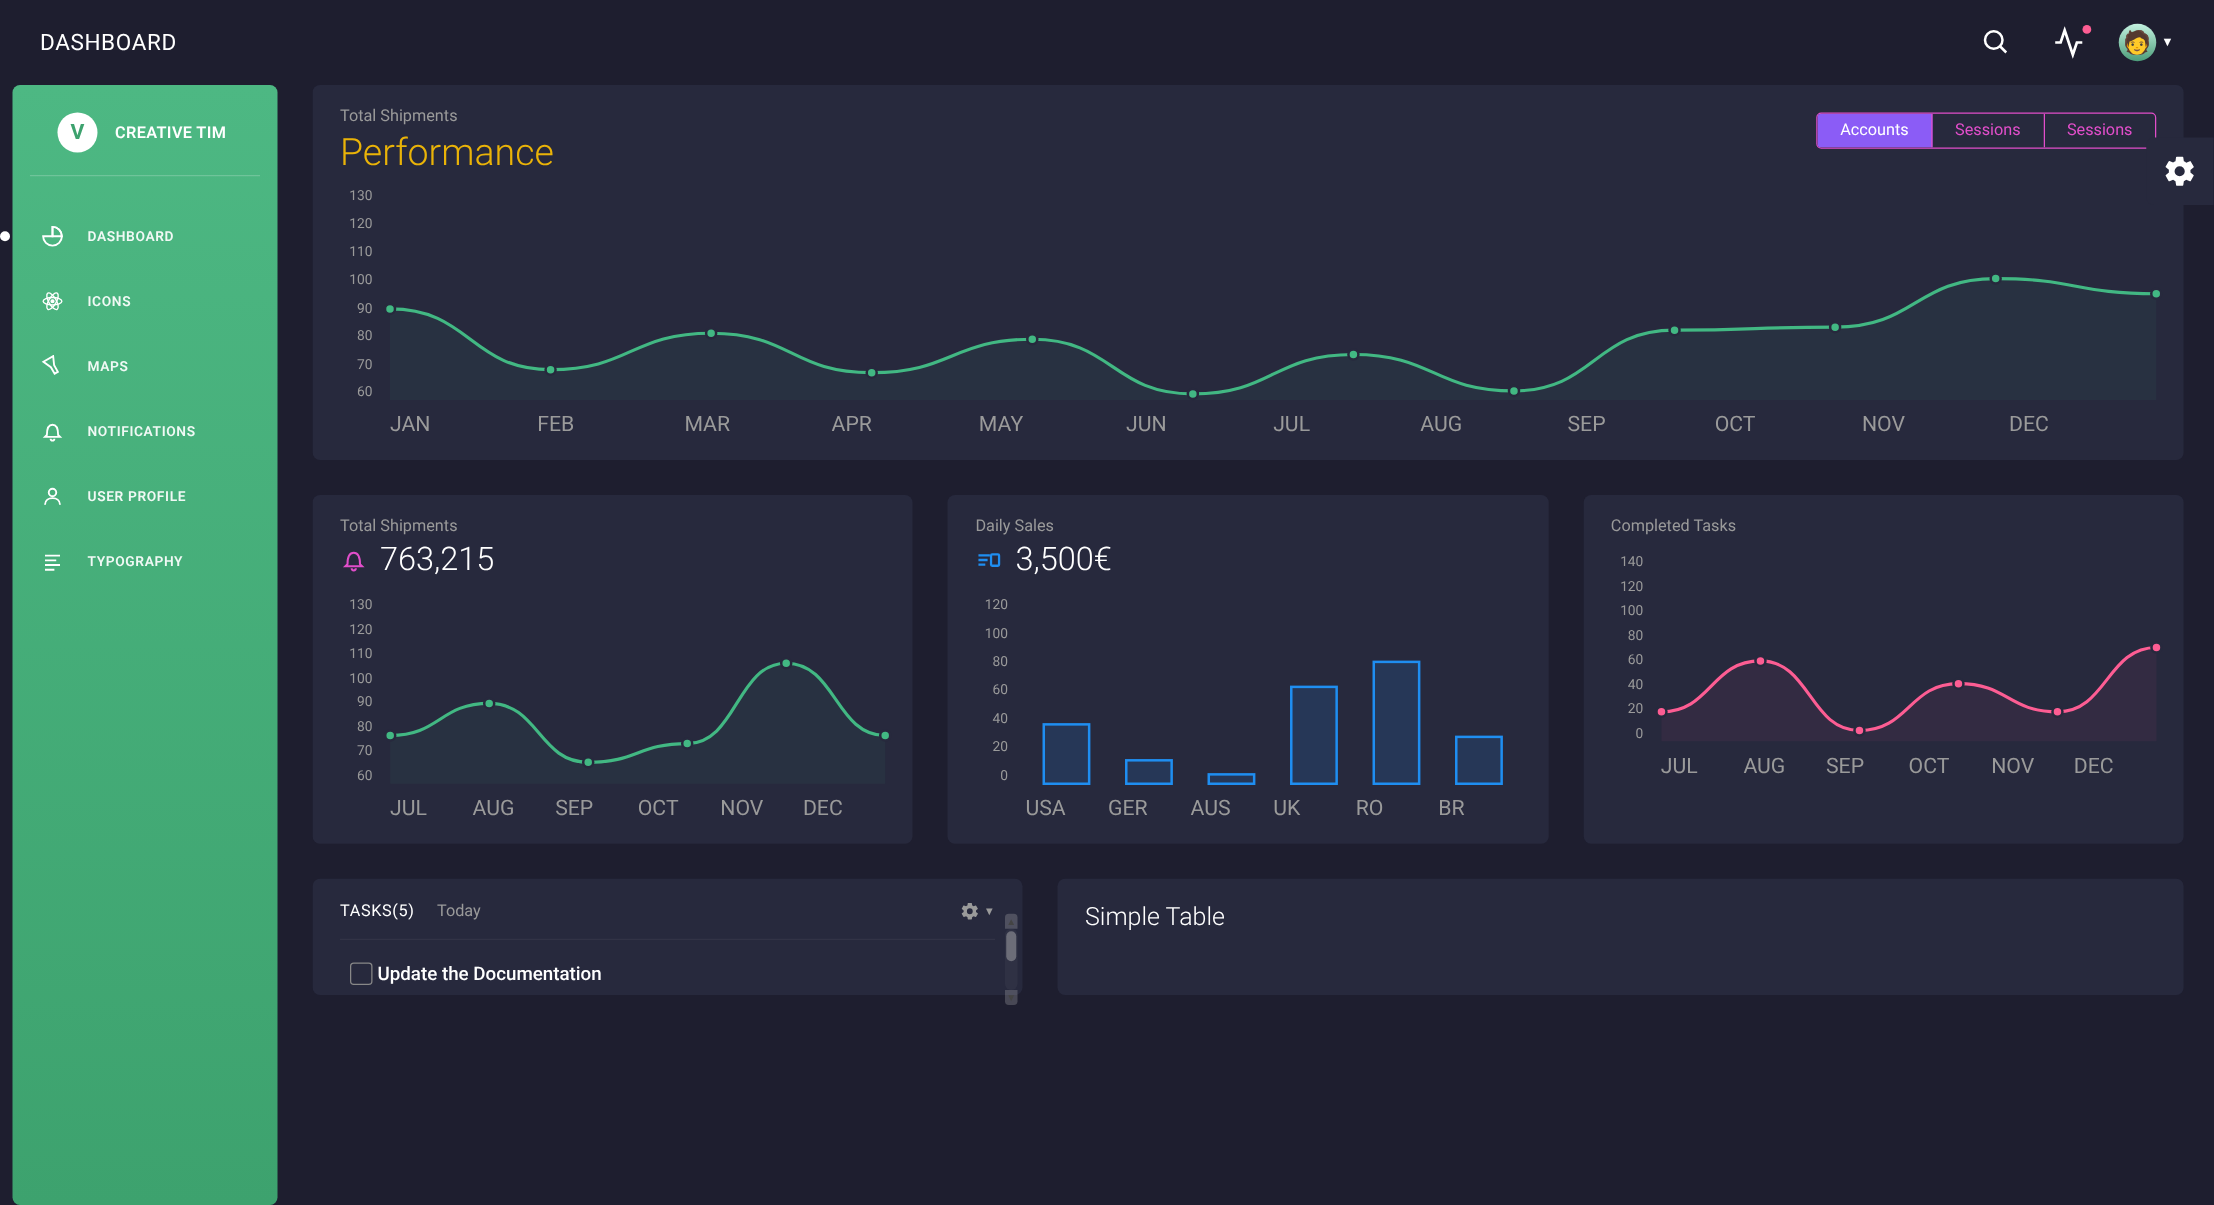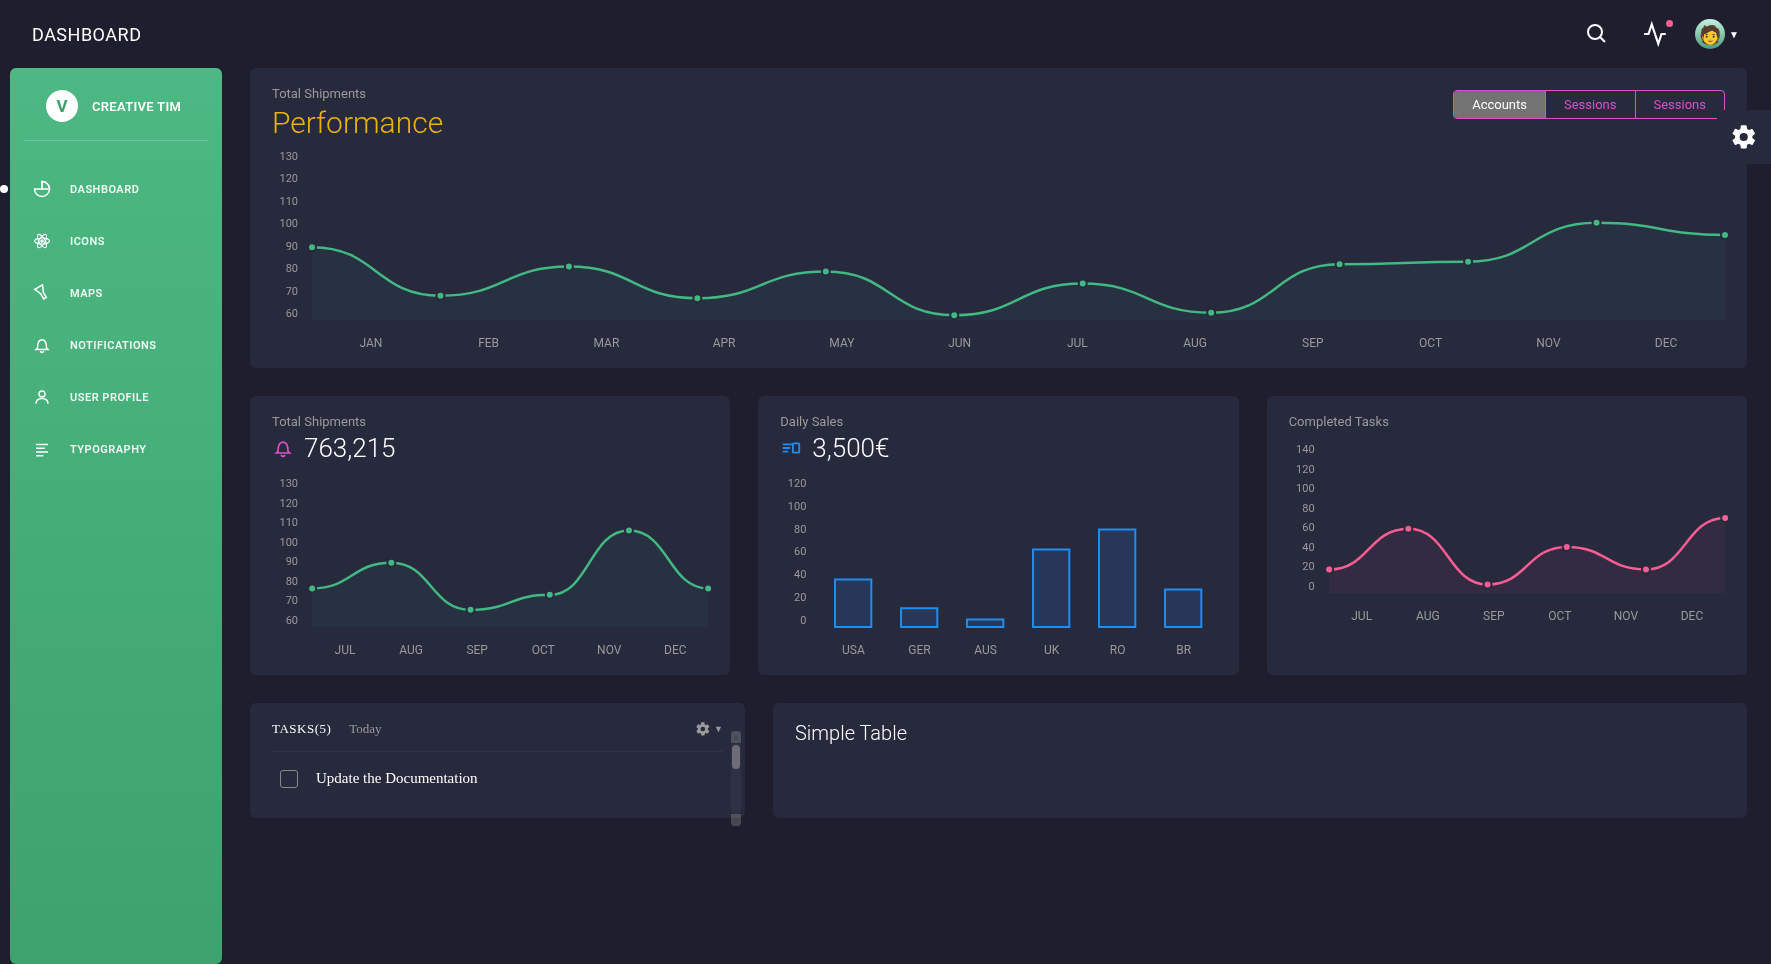--- a/index.html
+++ b/index.html
@@ -41,42 +41,42 @@
 .nav-label { font-size: 11px; font-weight: 600; letter-spacing: 0.5px; color: rgba(255,255,255,0.92); }
 .main { position: absolute; left: 250px; right: 24px; top: 68px; bottom: 0; overflow-y:auto;}
 .card { background: #27293d; border-radius: 6px; padding: 18px 22px; }
 .perf-card { position: relative; }
 .card-subtitle { color: #9a9a9a; font-size: 13px; margin-bottom: 4px; }
 .card-title-lg { font-size: 30px; font-weight: 300; color:#eab308;}
 .card-title-md { font-size: 17px; font-weight:300;}
 .tab-group { position: absolute; right: 22px; top: 22px; display:flex; border:1px solid #e14eca; border-radius:4px; overflow:hidden;}
 .tab-btn { padding: 6px 18px; font-size:13px; color:#e14eca; cursor:pointer; border-right:1px solid #e14eca;}
 .tab-btn:last-child{border-right:none;}
-.tab-btn.active { background:#737373; color:#fff; }
+.tab-btn.active { background:#8b5cf6; color:#fff; }
 .settings-fab { position:absolute; right:0; top:110px; width:54px; height:54px; background:#27293d; border-radius:6px 0 0 6px; display:flex;align-items:center;justify-content:center; cursor:pointer; z-index:10;}
 .chart-area { position:relative; height:200px; margin-top:10px;}
 .chart-area-sm { position:relative; height:180px; margin-top:14px;}
 .y-axis { position:absolute; left:0; top:0; bottom:30px; width:32px; display:flex; flex-direction:column; justify-content:space-between;}
 .y-tick { color:#9a9a9a; font-size:11px; text-align:right; padding-right:6px;}
 .x-axis { position:absolute; left:40px; right:0; bottom:0; display:flex; justify-content:space-between;}
-.x-tick { color:#9a9a9a; font-size:12px; flex:1; text-align:center;}
+.x-tick { color:#9a9a9a; font-size:17px; flex:1; }
 .plot { position:absolute; left:40px; right:0; top:0; bottom:30px;}
 .plot svg { width:100%; height:100%; overflow:visible;}
 .row3 { display:flex; gap:28px; margin-top:28px;}
 .row3 .card { flex:1;}
 .metric-row { display:flex; align-items:center; gap:10px; margin-top:4px;}
 .metric-icon { width:22px; height:22px; display:flex;align-items:center;justify-content:center;}
 .metric-val { font-size:26px; font-weight:300;}
 .bottom-row { display:flex; gap:28px; margin-top:28px;}
-.tasks-card { width: 495px; padding-bottom:22px; position:relative;font-family:Liberation Serif, serif;}
+.tasks-card { width: 568px; padding-bottom:0; position:relative;}
 .table-card { flex:1;}
 .tasks-header { display:flex; align-items:center; gap:18px;}
 .tasks-today { color:#9a9a9a; font-size:13px;}
 .gear-dropdown { margin-left:auto; color:#9a9a9a; cursor:pointer; display:flex;align-items:center;gap:3px;}
-.task-item { display:flex; align-items:flex-start; gap:18px; padding:18px 8px 8px 8px; border-top:1px solid rgba(255,255,255,0.05); margin-top:14px; position:relative;}
+.task-item { display:flex; align-items:flex-start; gap:4px; padding:18px 8px 8px 8px; border-top:1px solid rgba(255,255,255,0.05); margin-top:14px; position:relative;}
 .task-checkbox { width:18px; height:18px; border:1px solid #888; border-radius:3px; cursor:pointer;}
 .task-title { font-size:15px; font-weight:500;}
 .scrollbar-fake { position:absolute; right:4px; top:40px; bottom:4px; width:10px; background:rgba(255,255,255,0.04); border-radius:5px;}
 .scrollbar-thumb { position:absolute; top:2px; left:1px; right:1px; height:24px; background:rgba(200,200,200,0.4); border-radius:4px;}
 .scroll-btn { position:absolute; left:0; right:0; height:12px; background:rgba(200,200,200,0.25); display:flex;align-items:center;justify-content:center;font-size:8px;color:#444;}
 .scroll-btn.up{top:-12px;border-radius:3px 3px 0 0;}
 .scroll-btn.dn{bottom:-12px;border-radius:0 0 3px 3px;}
 </style>
 </head>
 <body>

